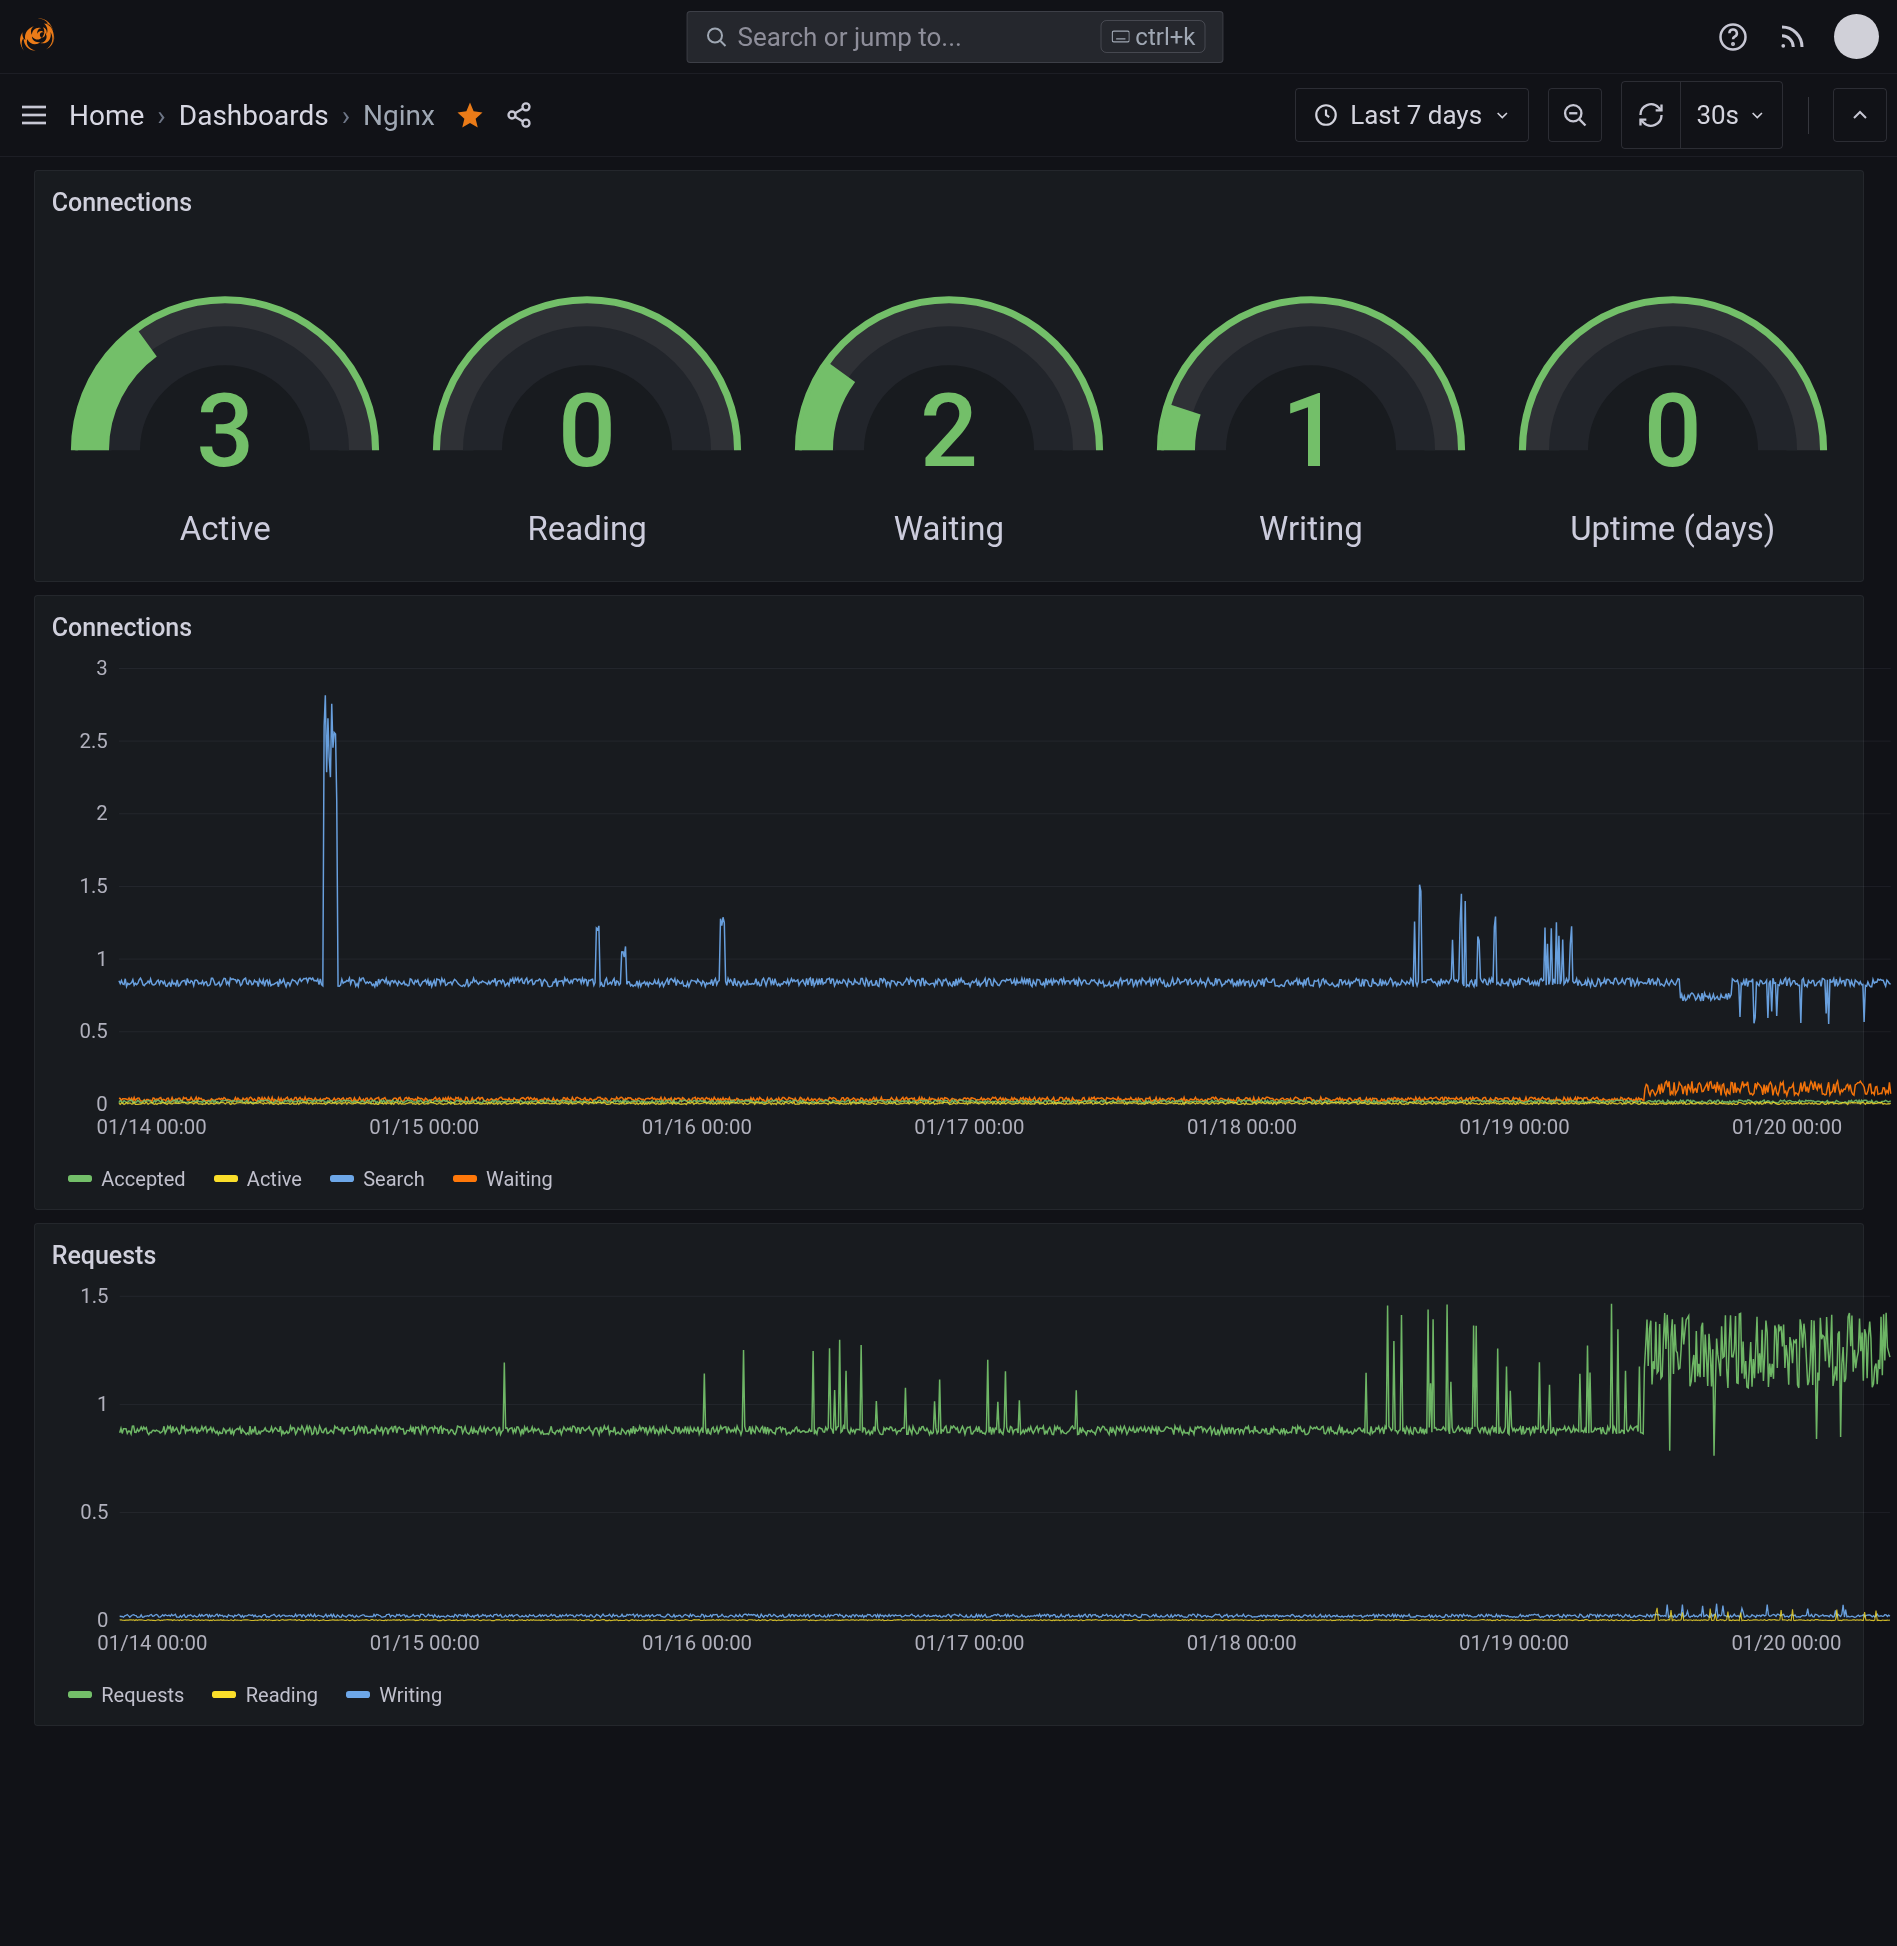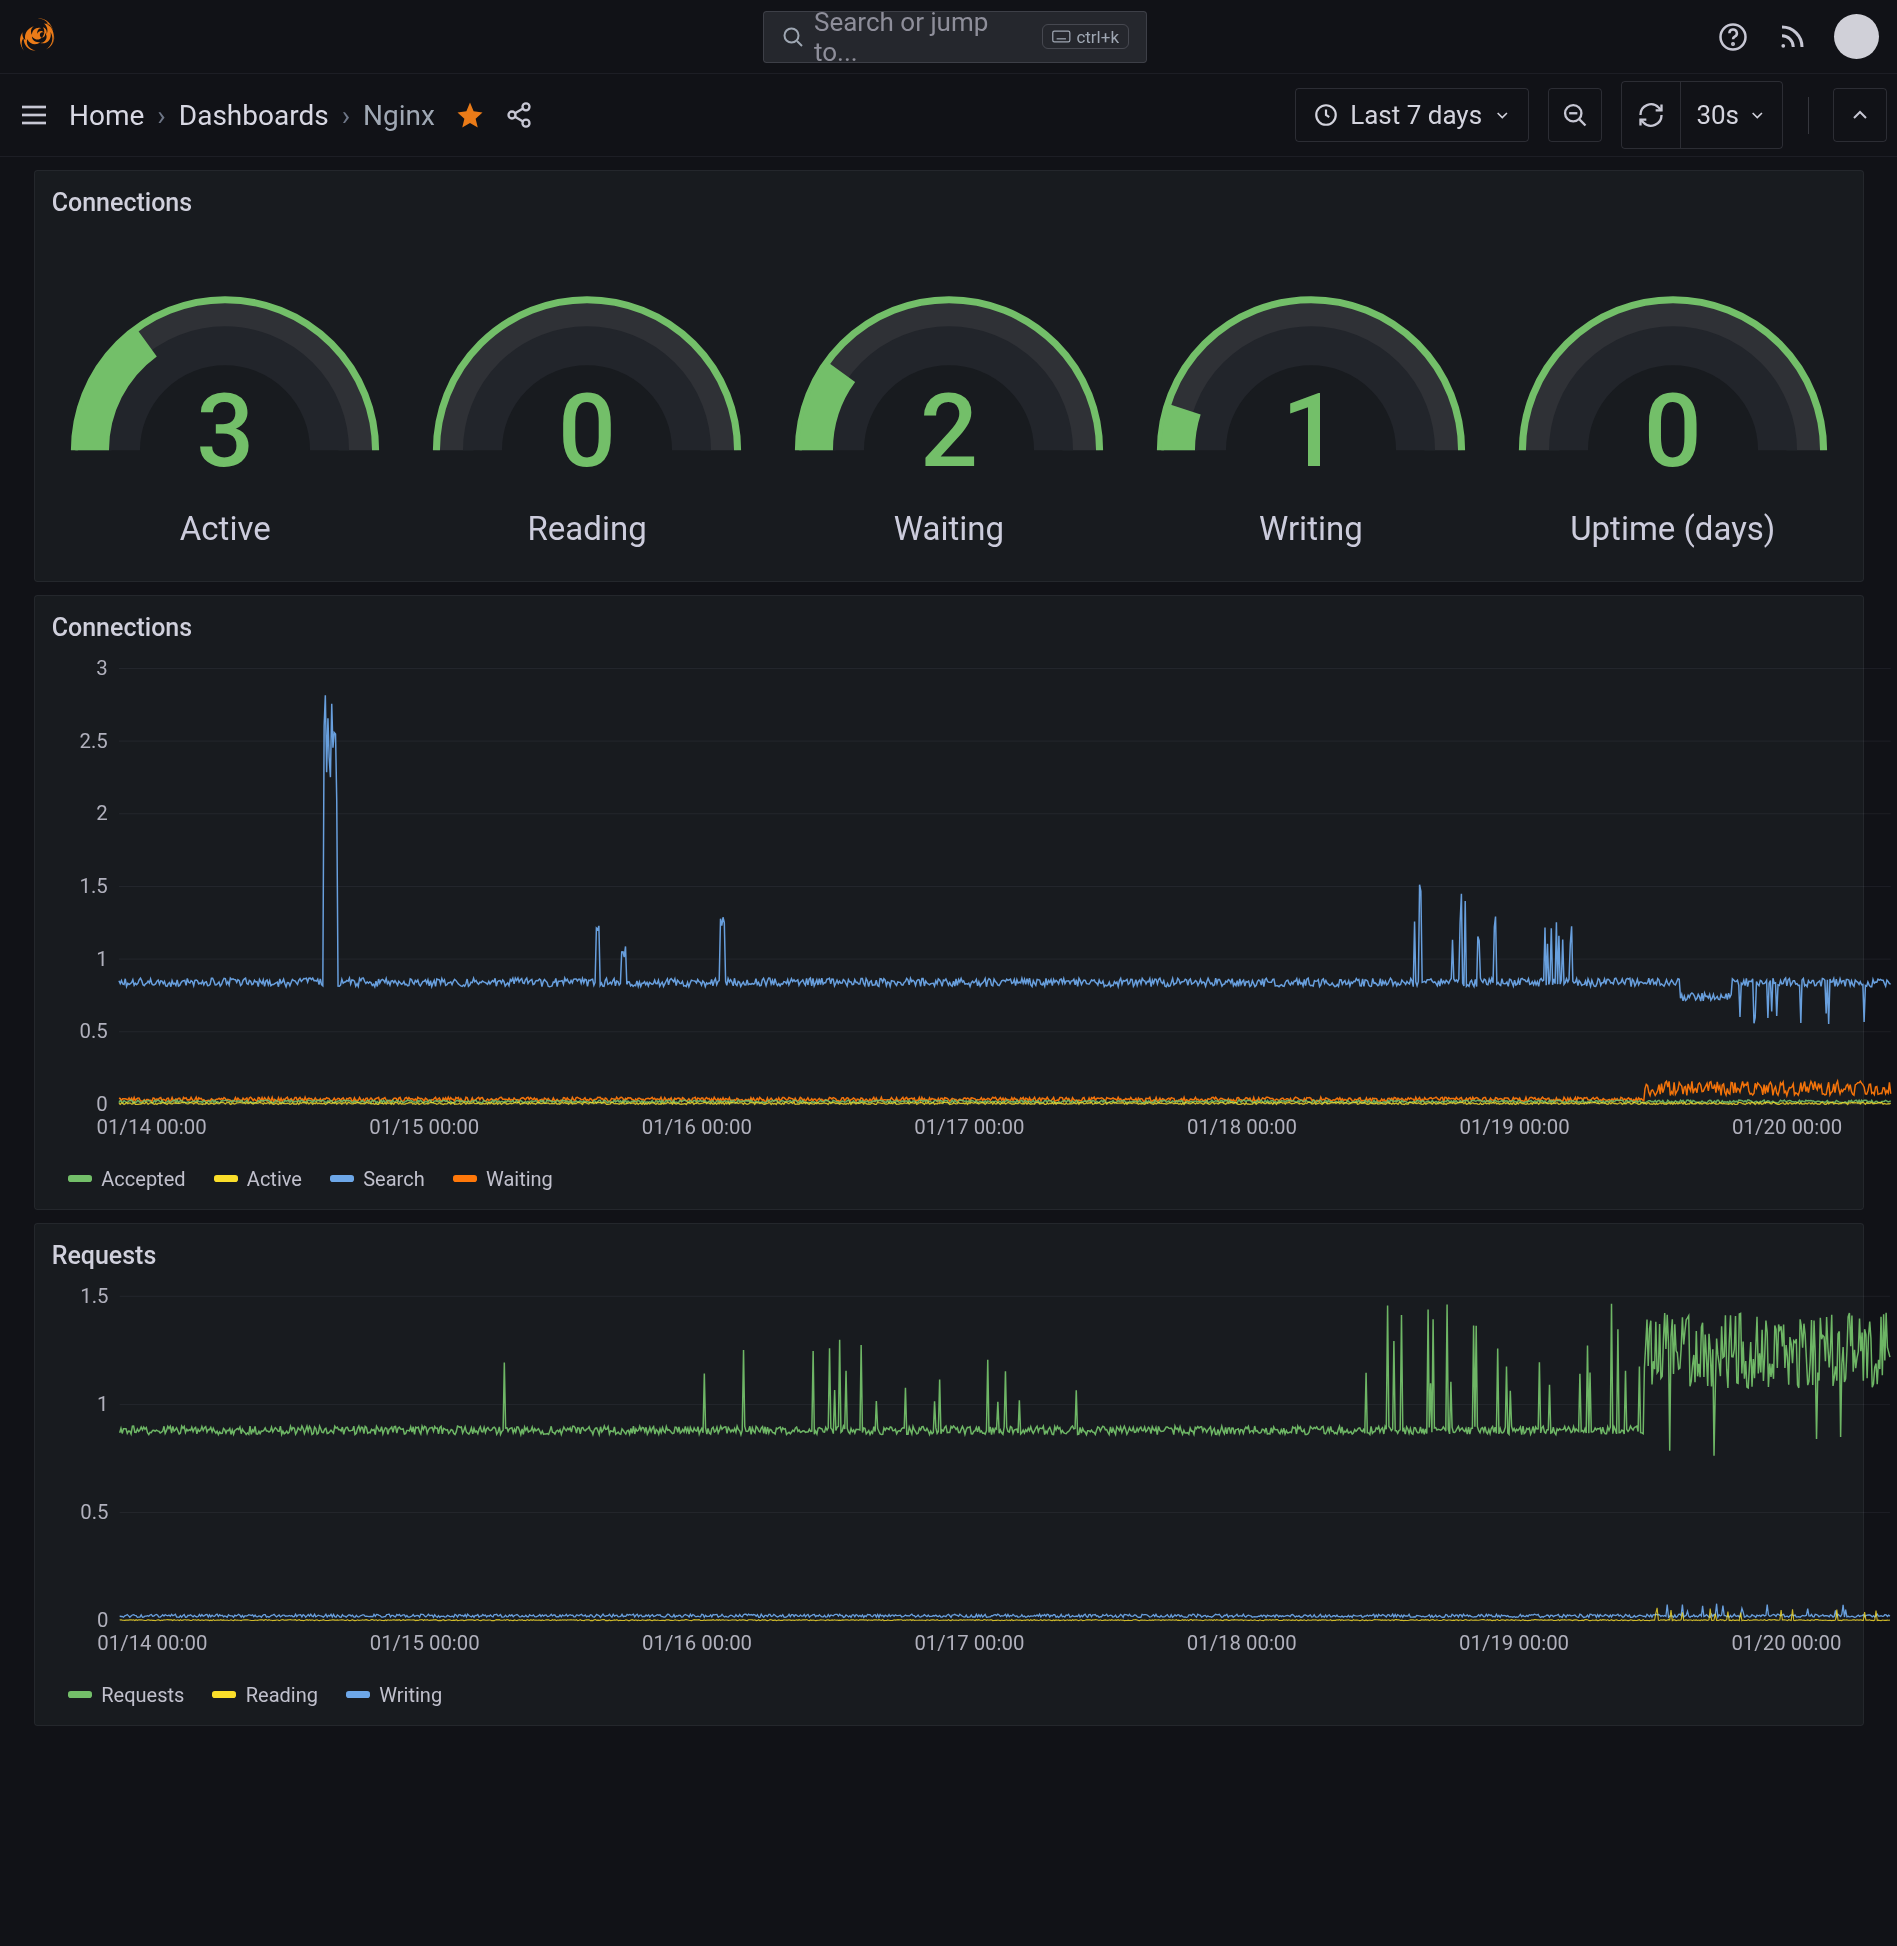--- a/index.html
+++ b/index.html
@@ -38,33 +38,33 @@
   .logo-wrap { width: 56px; display:flex; align-items:center; }
   .top-center {
     position: absolute; left: 50%; transform: translateX(-50%);
     display: flex; align-items: center;
   }
   .search-box {
     display: flex; align-items: center; gap: 9.3px;
     background: #25272d;
     border: 0.9px solid rgba(204,204,220,0.15);
     border-radius: 3.7px;
-    height: 52px; width: 384px;
+    height: 52px; width: 537px;
     padding: 0 16.7px;
     color: var(--text-secondary);
     font-size: 26px;
     margin-left: 12px;
   }
   .search-box .placeholder { flex: 1; color: #8e8e9a; }
   .kbd {
     display:flex; align-items:center; gap:5.6px;
     border: 0.9px solid rgba(204,204,220,0.2);
     border-radius: 6px;
     padding: 1.9px 9.3px;
-    font-size: 17px;
+    font-size: 24px;
     color: #9fa7b3;
   }
   .top-right { margin-left: auto; display: flex; align-items: center; gap: 26px; }
   .icon-btn {
     width: 33px; height: 33px; display:flex; align-items:center; justify-content:center;
     color: #c7c7d4;
   }
   .avatar {
     width: 45px; height: 45px; border-radius: 50%;
     background: #d0d0d8;

